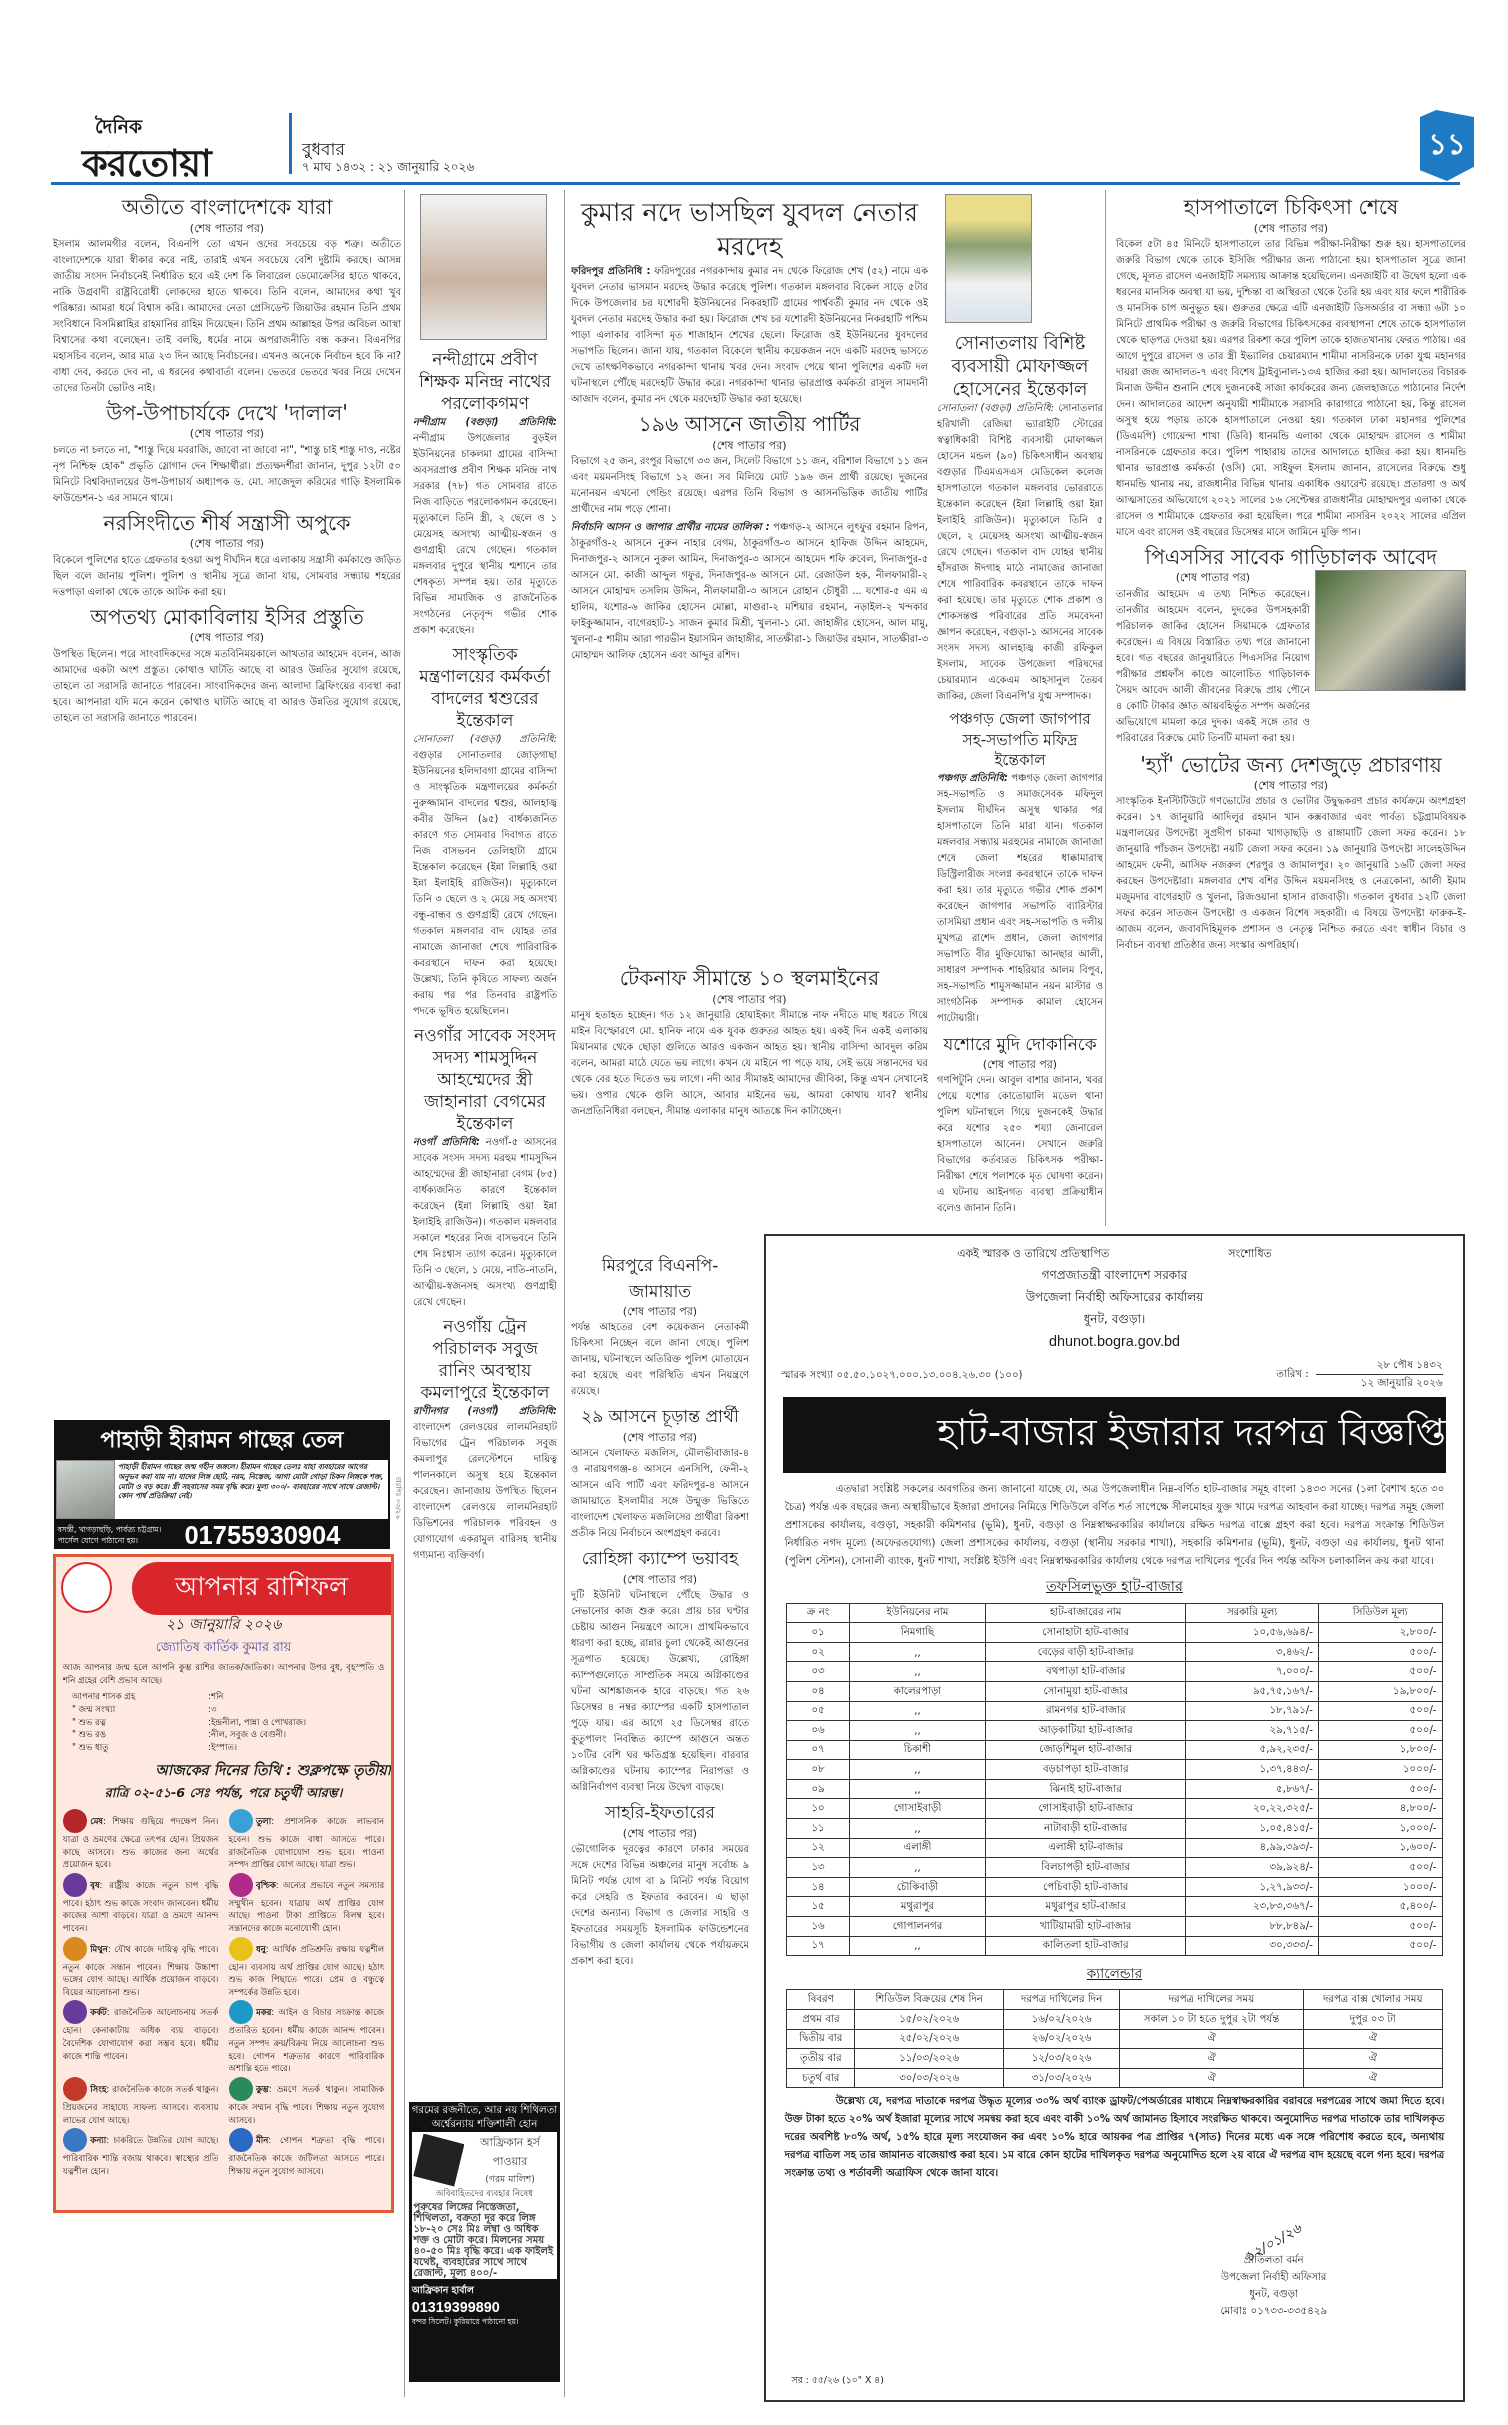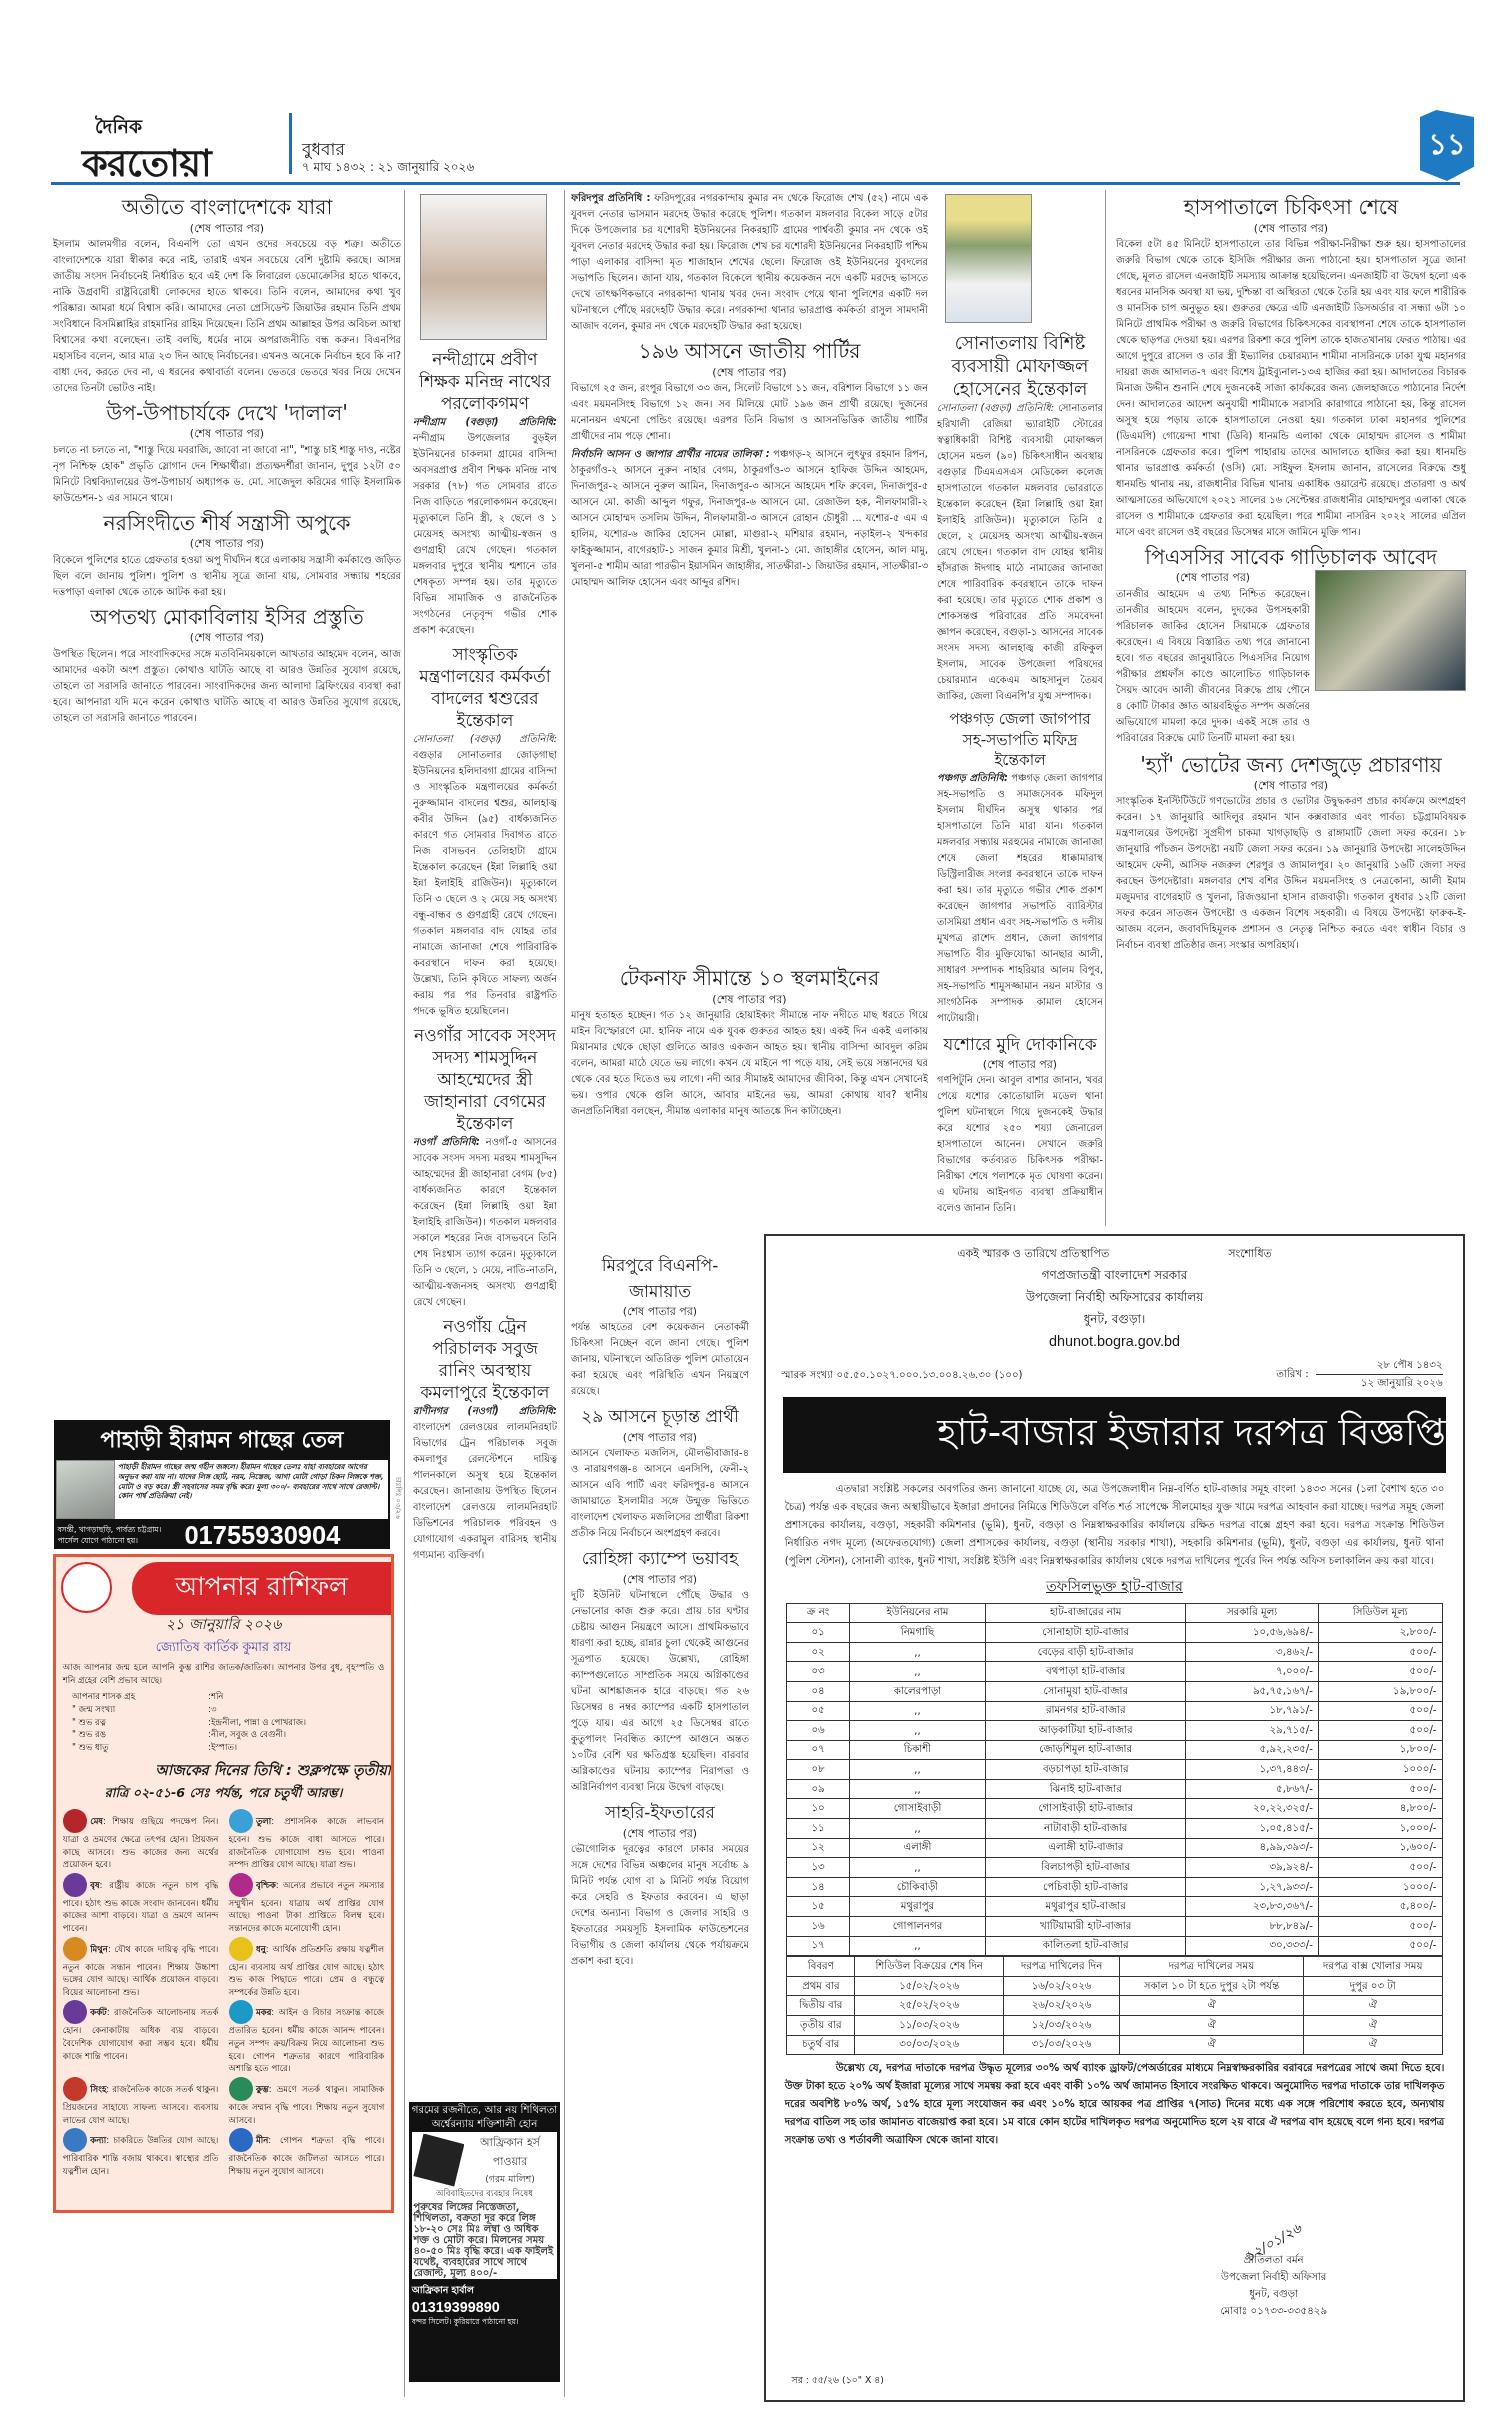--- a/index.html
+++ b/index.html
@@ -153,20 +153,21 @@
     <div style="font-size:10px;line-height:11px;font-weight:bold">পুরুষের লিঙ্গের নিস্তেজতা, শিথিলতা, বক্রতা দূর করে লিঙ্গ ১৮-২০ সেঃ মিঃ লম্বা ও অধিক শক্ত ও মোটা করে। মিলনের সময় ৪০-৫০ মিঃ বৃদ্ধি করে। এক ফাইলই যথেষ্ট, ব্যবহারের সাথে সাথে রেজাল্ট, মূল্য ৪০০/-</div>
   </div>
   <div style="font-size:9.3px;font-weight:bold;padding:1.7px">আফ্রিকান হার্বাল</div>
   <div style="font-size:14.4px;font-weight:bold;font-family:'Liberation Sans',sans-serif;padding:0 1.7px">01319399890</div>
   <div style="font-size:7.6px;padding:0 1.7px">বন্দর সিলেট। কুরিয়ারে পাঠানো হয়।</div>
 </div>
 
 <div class="sep" style="left:564px;top:190px;height:2207px"></div>
 
 <div class="col" style="left:571px;top:190px;width:357px;height:764px;overflow:hidden">
+  <h2 class="hl big" style="font-size:25.5px">কুমার নদে ভাসছিল যুবদল নেতার মরদেহ</h2>
   <p><b>ফরিদপুর প্রতিনিধি :</b> <span>ফরিদপুরের নগরকান্দায় কুমার নদ থেকে ফিরোজ শেখ (৫২) নামে এক যুবদল নেতার ভাসমান মরদেহ উদ্ধার করেছে পুলিশ। গতকাল মঙ্গলবার বিকেল সাড়ে ৫টার দিকে উপজেলার চর যশোরদী ইউনিয়নের নিকরহাটি গ্রামের পার্শ্ববর্তী কুমার নদ থেকে ওই যুবদল নেতার মরদেহ উদ্ধার করা হয়। ফিরোজ শেখ চর যশোরদী ইউনিয়নের নিকরহাটি পশ্চিম পাড়া এলাকার বাসিন্দা মৃত শাজাহান শেখের ছেলে। ফিরোজ ওই ইউনিয়নের যুবদলের সভাপতি ছিলেন। জানা যায়, গতকাল বিকেলে স্থানীয় কয়েকজন নদে একটি মরদেহ ভাসতে দেখে তাৎক্ষণিকভাবে নগরকান্দা থানায় খবর দেন। সংবাদ পেয়ে থানা পুলিশের একটি দল ঘটনাস্থলে পৌঁছে মরদেহটি উদ্ধার করে। নগরকান্দা থানার ভারপ্রাপ্ত কর্মকর্তা রাসুল সামদানী আজাদ বলেন, কুমার নদ থেকে মরদেহটি উদ্ধার করা হয়েছে।</span></p>
   <h2 class="hl">১৯৬ আসনে জাতীয় পার্টির</h2>
   <div class="cont">(শেষ পাতার পর)</div>
   <p>বিভাগে ২৫ জন, রংপুর বিভাগে ৩৩ জন, সিলেট বিভাগে ১১ জন, বরিশাল বিভাগে ১১ জন এবং ময়মনসিংহ বিভাগে ১২ জন। সব মিলিয়ে মোট ১৯৬ জন প্রার্থী রয়েছে। দুজনের মনোনয়ন এখনো পেন্ডিং রয়েছে। এরপর তিনি বিভাগ ও আসনভিত্তিক জাতীয় পার্টির প্রার্থীদের নাম পড়ে শোনা।</p>
   <p><b><i>নির্বাচনি আসন ও জাপার প্রার্থীর নামের তালিকা :</i></b> <span>পঞ্চগড়-২ আসনে লুৎফুর রহমান রিপন, ঠাকুরগাঁও-২ আসনে নুরুন নাহার বেগম, ঠাকুরগাঁও-৩ আসনে হাফিজ উদ্দিন আহমেদ, দিনাজপুর-২ আসনে নুরুল আমিন, দিনাজপুর-৩ আসনে আহমেদ শফি রুবেল, দিনাজপুর-৫ আসনে মো. কাজী আব্দুল গফুর, দিনাজপুর-৬ আসনে মো. রেজাউল হক, নীলফামারী-২ আসনে মোহাম্মদ তসলিম উদ্দিন, নীলফামারী-৩ আসনে রোহান চৌধুরী ... যশোর-৫ এম এ হালিম, যশোর-৬ জাকির হোসেন মোল্লা, মাগুরা-২ মশিয়ার রহমান, নড়াইল-২ খন্দকার ফাইকুজ্জামান, বাগেরহাট-১ সাজন কুমার মিশ্রী, খুলনা-১ মো. জাহাঙ্গীর হোসেন, আল মামু, খুলনা-৫ শামীম আরা পারভীন ইয়াসমিন জাহাঙ্গীর, সাতক্ষীরা-১ জিয়াউর রহমান, সাতক্ষীরা-৩ মোহাম্মদ আলিফ হোসেন এবং আব্দুর রশিদ।</span></p>
 </div>
 <div class="col" style="left:571px;top:961px;width:357px;height:280px;overflow:hidden">
   <h2 class="hl">টেকনাফ সীমান্তে ১০ স্থলমাইনের</h2>
   <div class="cont">(শেষ পাতার পর)</div>
   <p>মানুষ হতাহত হচ্ছেন। গত ১২ জানুয়ারি হোয়াইক্যং সীমান্তে নাফ নদীতে মাছ ধরতে গিয়ে মাইন বিস্ফোরণে মো. হানিফ নামে এক যুবক গুরুতর আহত হয়। একই দিন একই এলাকায় মিয়ানমার থেকে ছোড়া গুলিতে আরও একজন আহত হয়। স্থানীয় বাসিন্দা আবদুল করিম বলেন, আমরা মাঠে যেতে ভয় লাগে। কখন যে মাইনে পা পড়ে যায়, সেই ভয়ে সন্তানদের ঘর থেকে বের হতে দিতেও ভয় লাগে। নদী আর সীমান্তই আমাদের জীবিকা, কিন্তু এখন সেখানেই ভয়। ওপার থেকে গুলি আসে, আবার মাইনের ভয়, আমরা কোথায় যাব? স্থানীয় জনপ্রতিনিধিরা বলছেন, সীমান্ত এলাকার মানুষ আতঙ্কে দিন কাটাচ্ছেন।</p>
@@ -368,20 +369,21 @@
           <tr>
             <td>১৭</td>
             <td>,,</td>
             <td>কালিতলা হাট-বাজার</td>
             <td class="r">৩০,৩৩৩/-</td>
             <td class="r">৫০০/-</td>
           </tr>
         </tbody>
     </table>
   </div>
+  <div style="text-align:center;font-size:13.6px;text-decoration:underline;margin:6.8px 0 3.4px">ক্যালেন্ডার</div>
   <div style="padding:0 20.4px">
     <table class="t">
       <thead>
           <tr>
         <th>বিবরণ</th>
         <th>শিডিউল বিক্রয়ের শেষ দিন</th>
         <th>দরপত্র দাখিলের দিন</th>
         <th>দরপত্র দাখিলের সময়</th>
         <th>দরপত্র বাক্স খোলার সময়</th>
       </tr>

